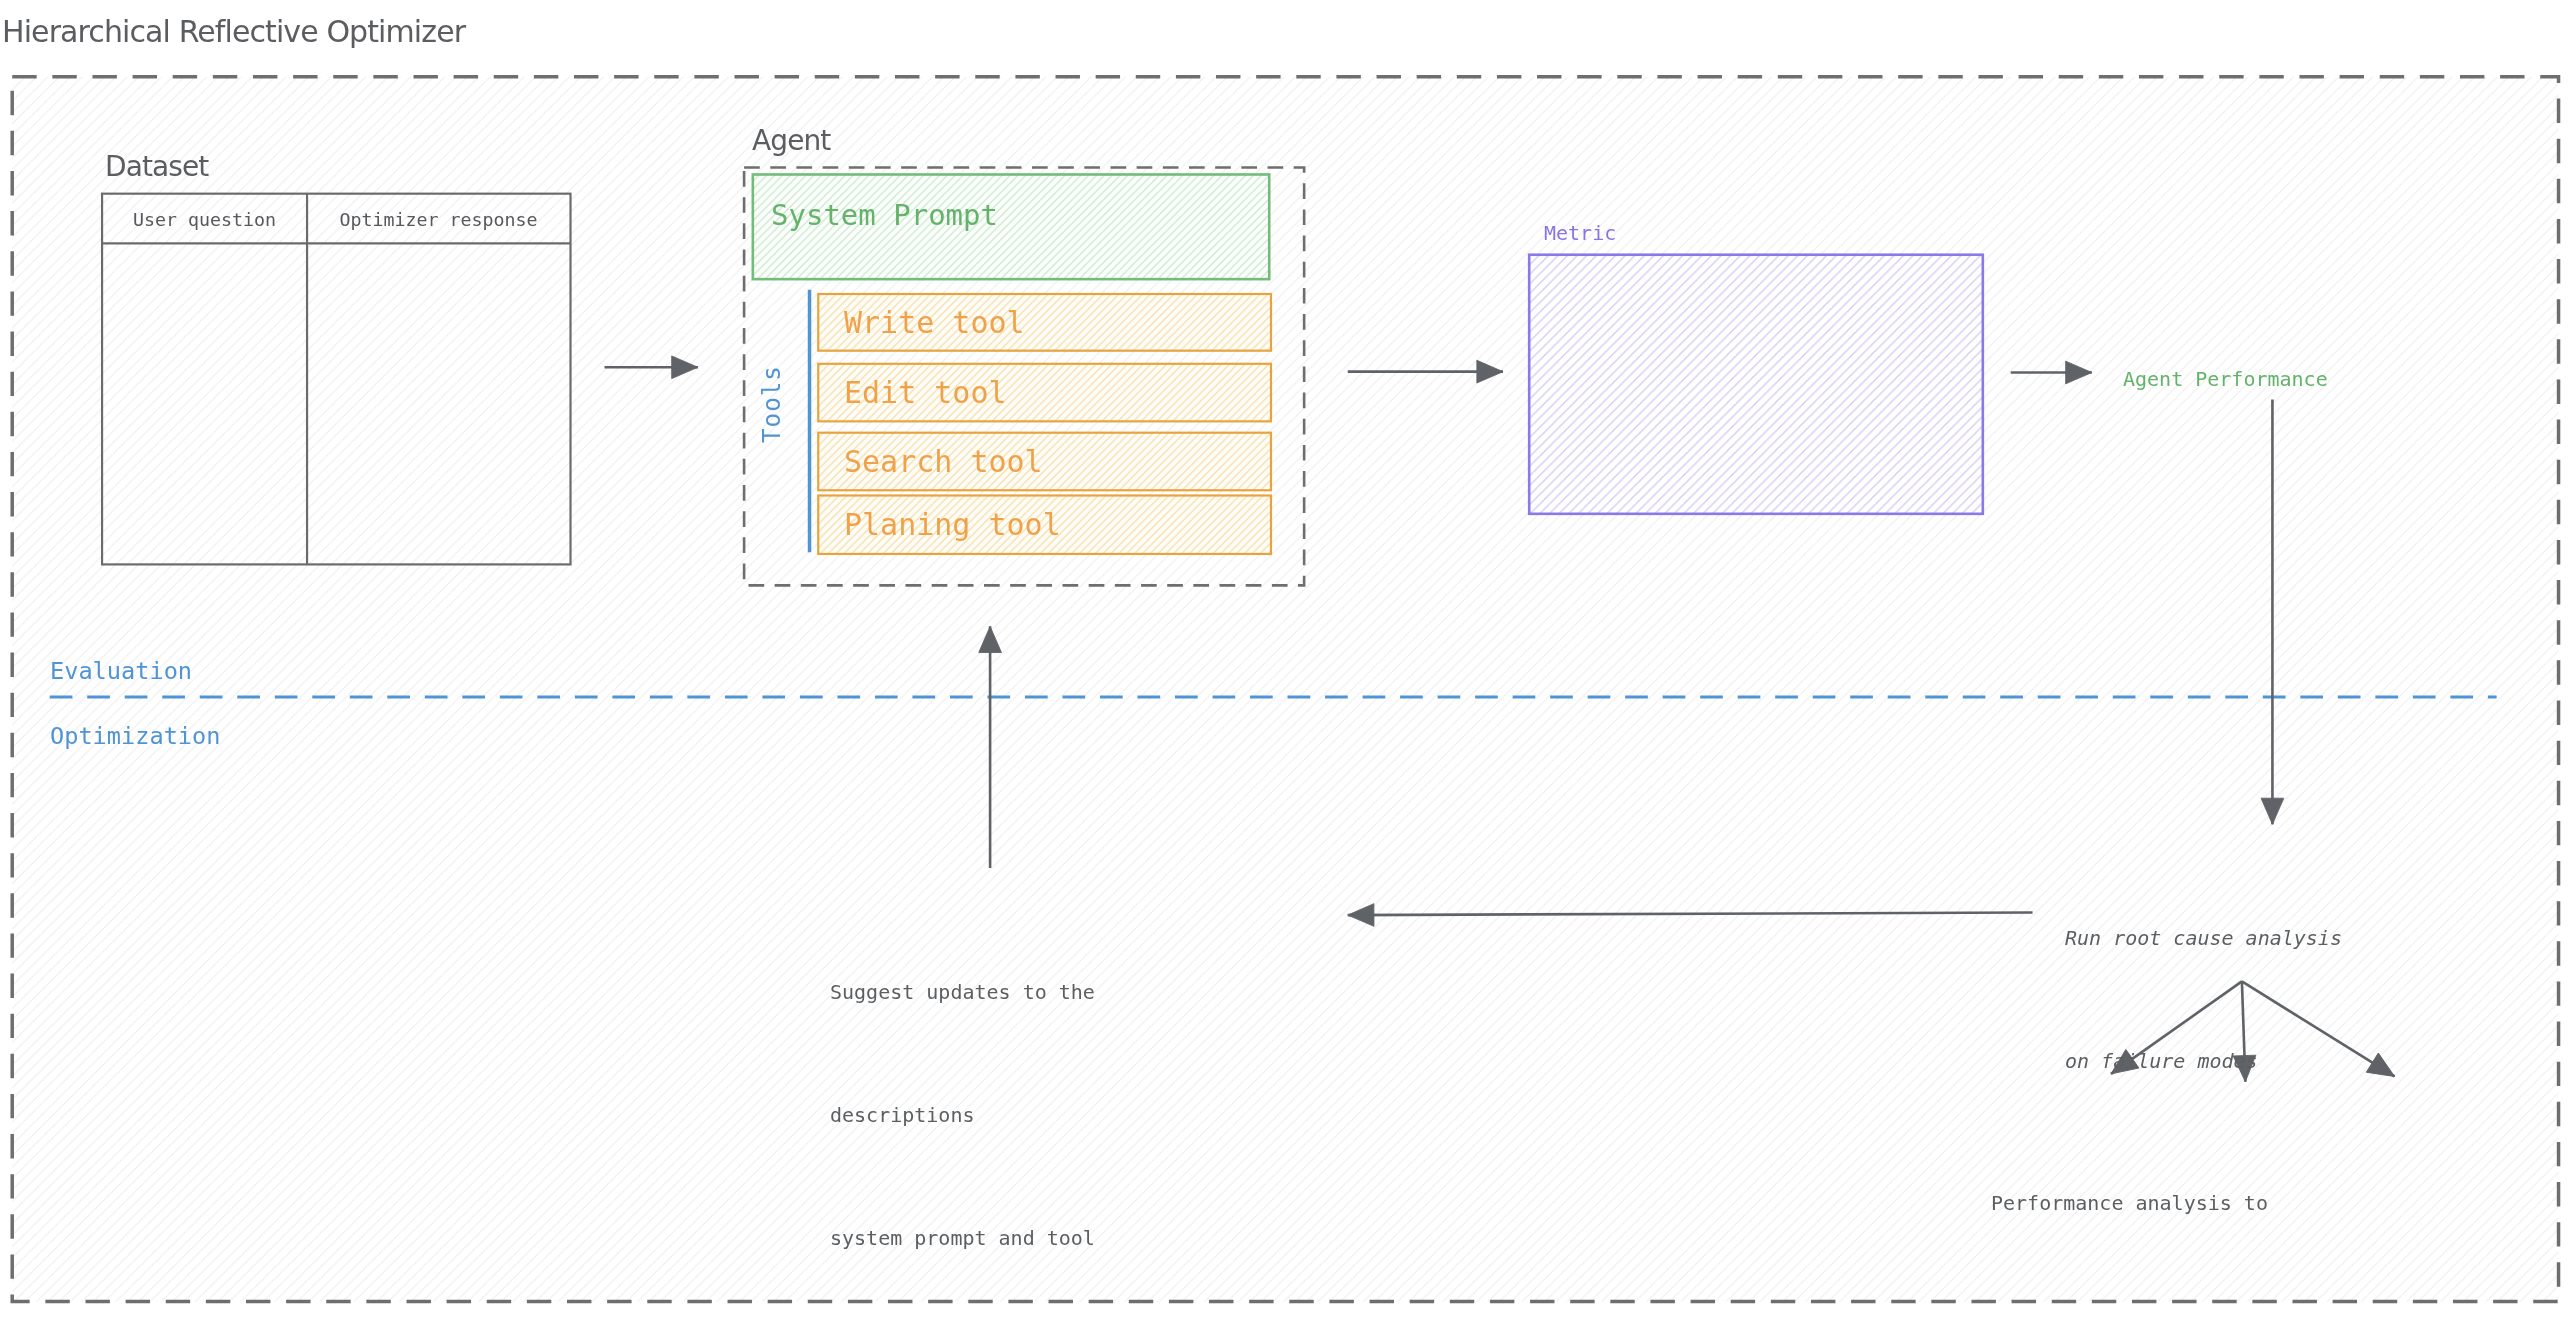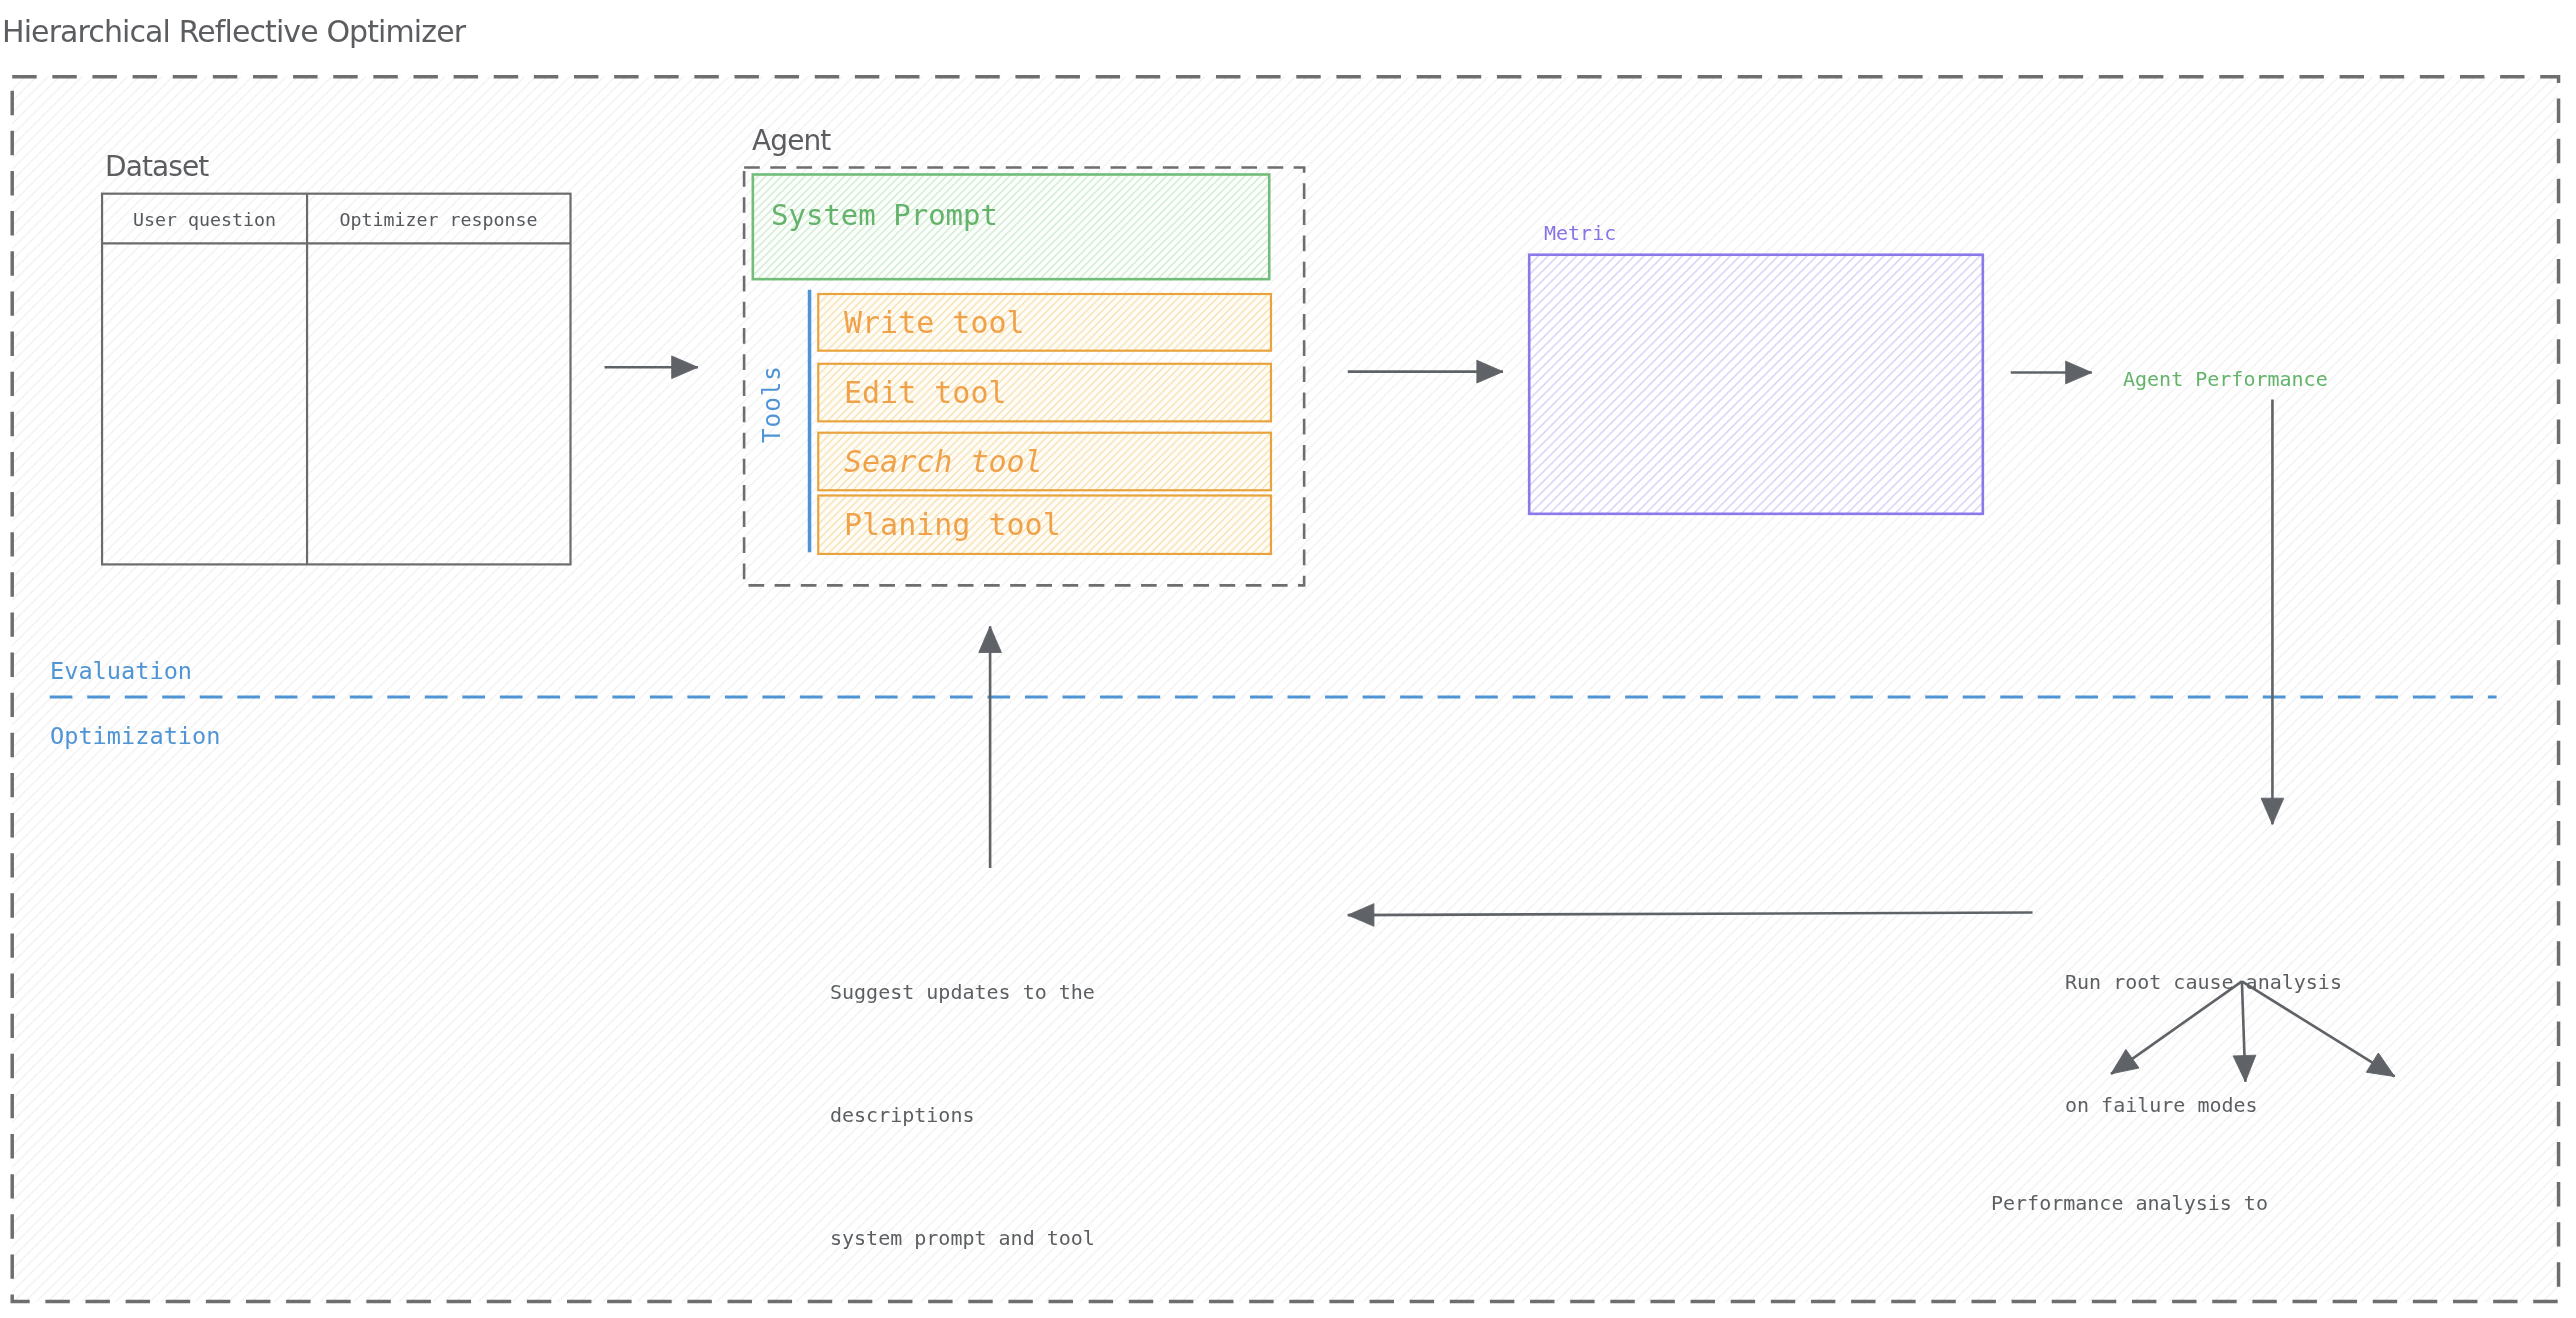--- a/index.html
+++ b/index.html
@@ -96,31 +96,31 @@
   <div class="lbl mono21 center" style="left:307px;top:208px;width:263px;color:#55585c;">Optimizer response</div>
 
   <div class="lbl hand sublabel" style="left:752px;top:124px;">Agent</div>
 
   <div class="lbl mono33 green" style="left:771px;top:187px;">System Prompt</div>
 
   <div class="lbl blue vertical" style="left:757px;top:330px;height:113px;font-size:24.4px;">Tools</div>
 
   <div class="lbl mono34 orange" style="left:844px;top:305px;">Write tool</div>
   <div class="lbl mono34 orange" style="left:844px;top:375px;">Edit tool</div>
-  <div class="lbl mono34 orange" style="left:844px;top:444px;font-style:italic;">Search tool</div>
+  <div class="lbl mono34 orange" style="left:844px;top:444px;">Search tool</div>
   <div class="lbl mono34 orange" style="left:844px;top:507px;">Planing tool</div>
 
   <div class="lbl mono36 purple" style="left:1544px;top:213px;">Metric</div>
 
   <div class="lbl mono36 green" style="left:2123px;top:359px;">Agent Performance</div>
 
   <div class="lbl mono27 blue" style="left:50px;top:657px;">Evaluation</div>
   <div class="lbl mono27 blue" style="left:50px;top:722px;">Optimization</div>
 
-  <div class="lbl mono36 gray" style="left:2065px;top:880px;">
+  <div class="lbl mono36 gray" style="left:2065px;top:836px;font-style:italic;">
     <div>Run root cause analysis</div>
     <div>on failure modes</div>
   </div>
 
   <div class="lbl mono36 gray" style="left:830px;top:890px;">
     <div>Suggest updates to the</div>
     <div>descriptions</div>
     <div>system prompt and tool</div>
   </div>
 

